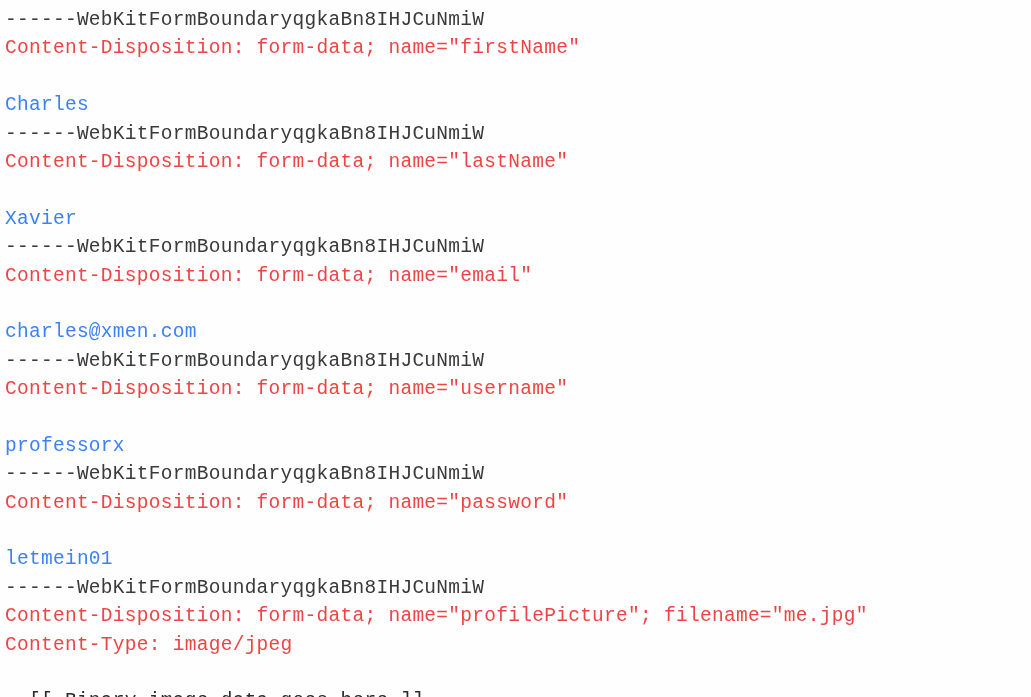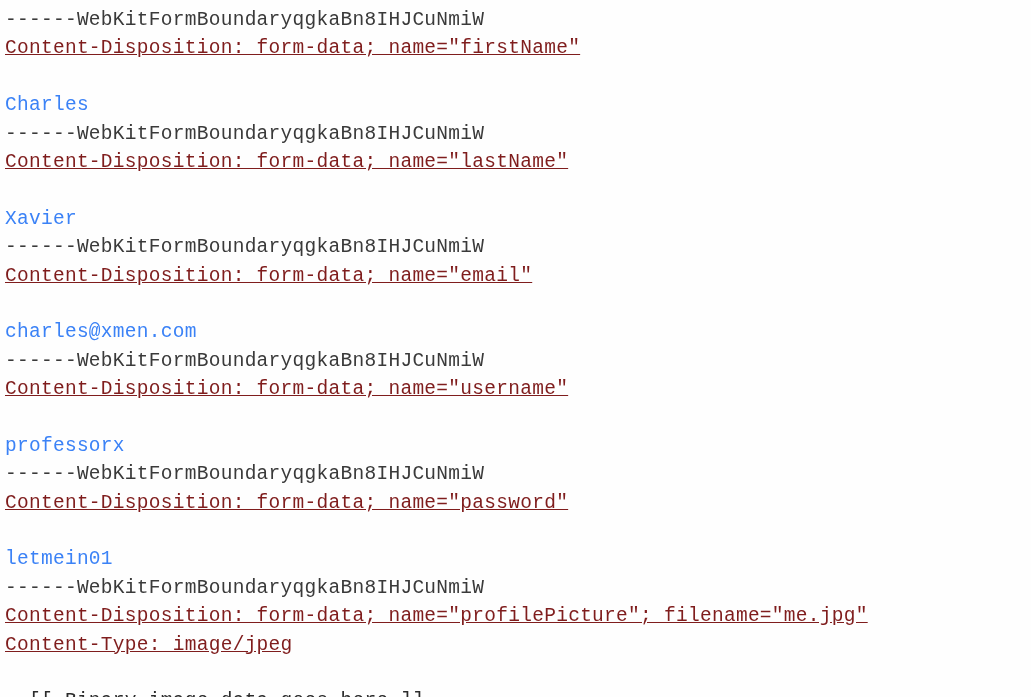--- a/index.html
+++ b/index.html
@@ -41,22 +41,21 @@
     height: 28.4px;
     white-space: pre;
     color: #2f2f2f;
   }
 
   
   .line.boundary {
     color: #3a3a3a;
   }
   .line.header {
-    color: #7f1d1d;
-    text-decoration: underline;
+    color: #ef4444;
   }
   .line.value {
     color: #3b82f6;
   }
   .line.binary {
     color: #2b2b2b;
   }
   .line.blank {
     color: transparent;
   }

